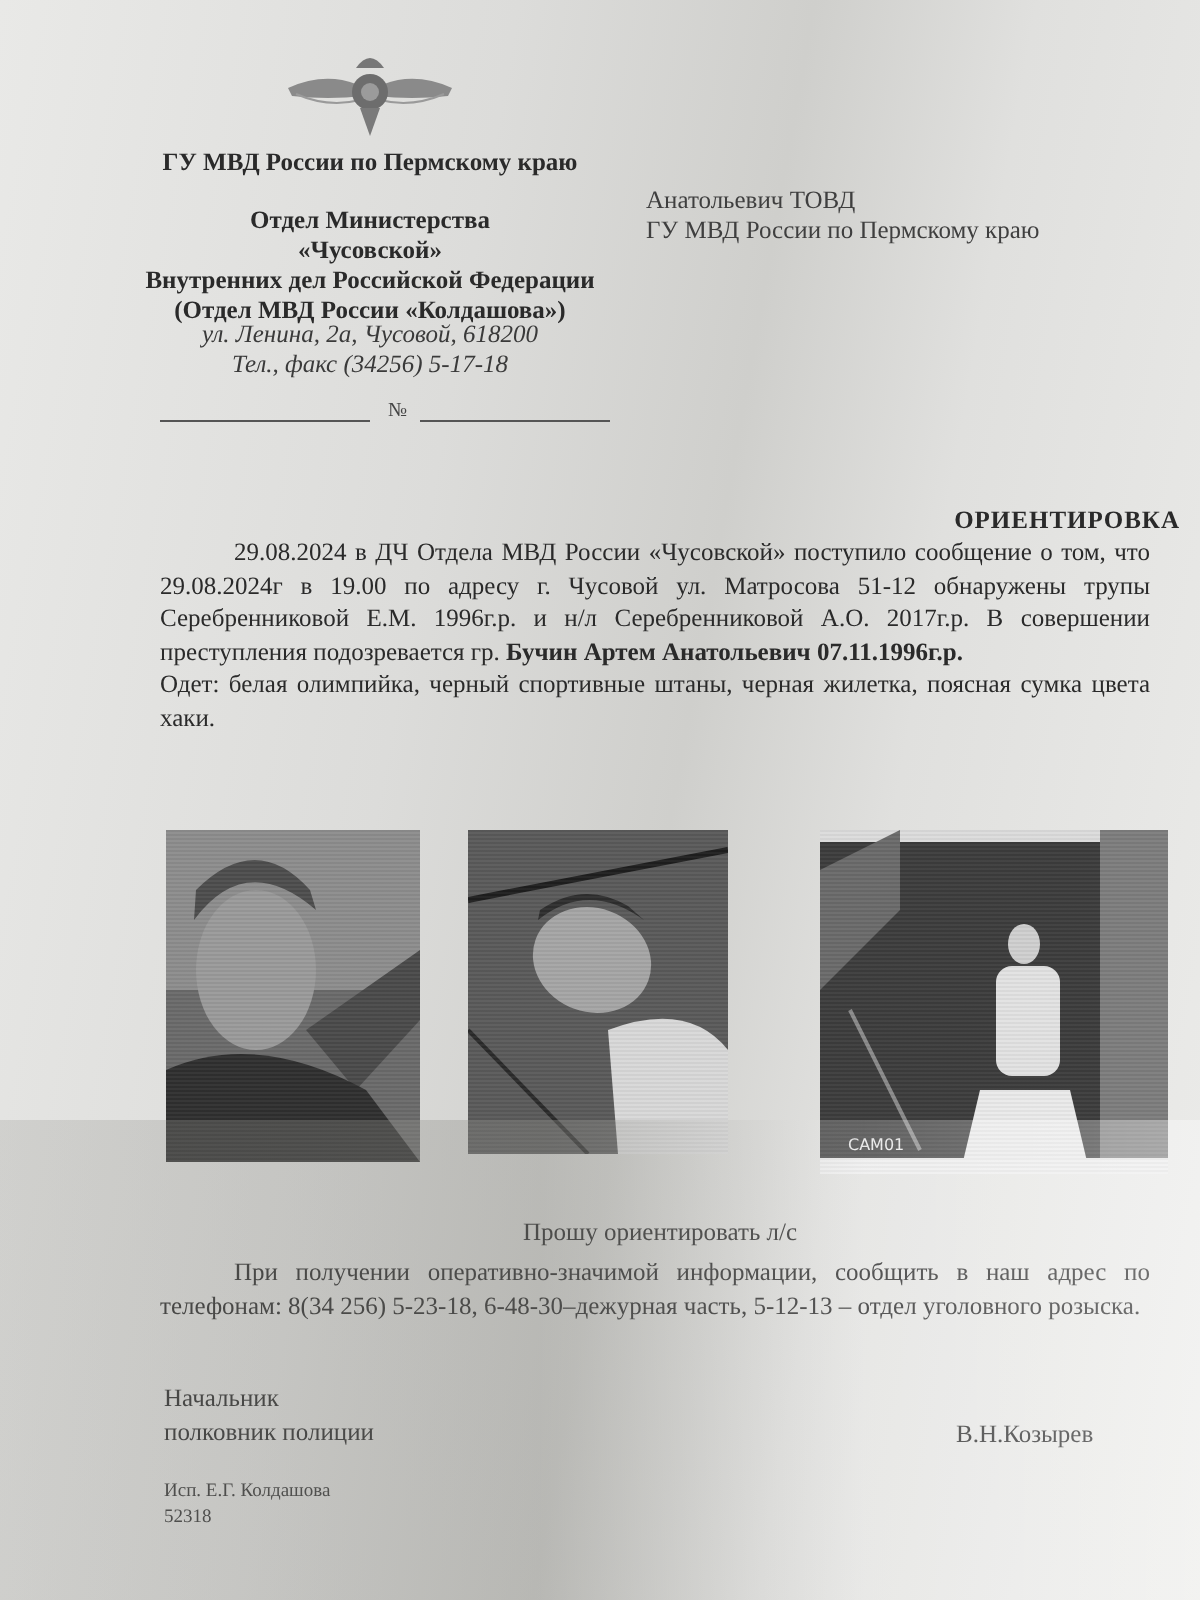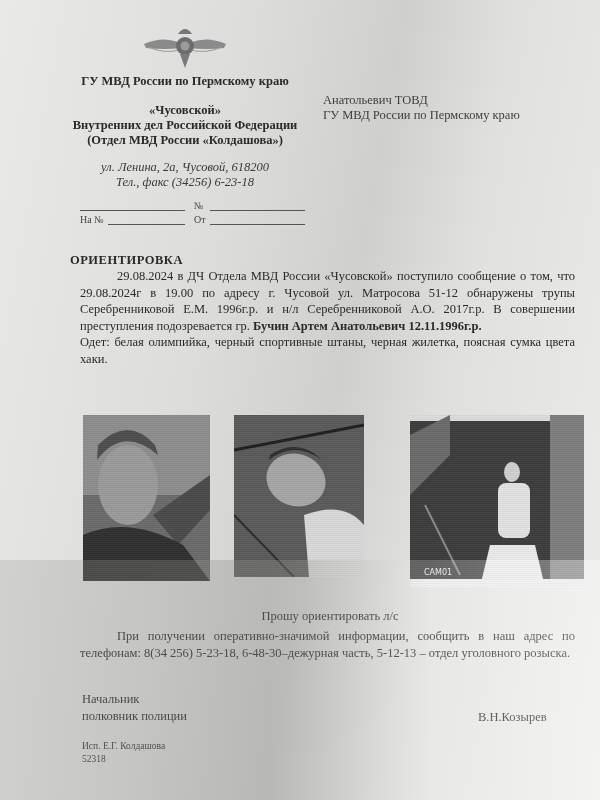--- a/index.html
+++ b/index.html
@@ -21,21 +21,21 @@
   .hdr .line { font-size:12.5px; line-height:15px; }
   .bold { font-weight:bold; }
   .h1 { top:74px; }
   .h2 { top:103px; }
   .h3 { top:160px; }
   .hdr .plain { font-size:12.5px; line-height:15px; color:#3a3a3a;font-style:italic; }
   .recip { left:323px; top:93px; font-size:12.5px; line-height:15px; color:#3f3f3f; }
   .reg { top:200px; left:80px; width:230px; font-size:10px; color:#444; }
   .reg .row { position:relative; height:14px; }
   .reg .ul { position:absolute; border-bottom:1px solid #555; height:10px; }
-  .title { left:70px; width:520px; top:253px; text-align:left; font-size:12.5px; font-weight:bold; letter-spacing:0.5px; }
+  .title { left:70px; width:520px; top:253px; text-align:right; font-size:12.5px; font-weight:bold; letter-spacing:0.5px; }
   .body { left:80px; width:495px; font-size:12.5px; line-height:16.5px; text-align:justify; }
   .p1 { top:268px; }
   .p1 .indent, .p2 .indent { display:inline-block; width:37px; }
   .photo { top:415px; height:166px; background:#3a3a3a; overflow:hidden; }
   .ph1 { left:83px; width:127px; }
   .ph2 { left:234px; width:130px; height:162px; }
   .ph3 { left:410px; width:174px; height:172px; }
   .lines { position:absolute; inset:0; background: repeating-linear-gradient(0deg, rgba(255,255,255,0.04) 0 1px, rgba(0,0,0,0.04) 1px 2px); }
   .center { left:70px; width:520px; top:609px; text-align:center; font-size:12.5px; }
   .p2 { top:628px; }
@@ -57,53 +57,48 @@
     <circle cx="43" cy="24" r="9" fill="#6d6d6d"></circle>
     <circle cx="43" cy="24" r="4.5" fill="#9b9b9b"></circle>
     <path d="M36 12 Q43 2 50 12 Z" fill="#777"></path>
     <path d="M38 32 L43 46 L48 32 Z" fill="#7a7a7a"></path>
   </svg>
 
   <div class="abs hdr h1">
     <div class="line bold">ГУ МВД России по Пермскому краю</div>
   </div>
   <div class="abs hdr h2">
+    <div class="line bold">Отдел Министерства</div>
     <div class="line bold">«Чусовской»</div>
     <div class="line bold">Внутренних дел Российской Федерации</div>
     <div class="line bold">(Отдел МВД России «Колдашова»)</div>
   </div>
   <div class="abs hdr h3">
     <div class="plain">ул. Ленина, 2а, Чусовой, 618200</div>
-    <div class="plain">Тел., факс (34256) 6-23-18</div>
+    <div class="plain">Тел., факс (34256) 5-17-18</div>
   </div>
 
   <div class="abs reg">
     <div class="row">
       <span class="ul" style="left:0;width:105px;"></span>
       <span style="position:absolute;left:114px;top:0;">№</span>
-      <span class="ul" style="left:130px;width:95px;"></span>
-    </div>
-    <div class="row">
-      <span style="position:absolute;left:0;top:0;">На №</span>
-      <span class="ul" style="left:28px;width:77px;"></span>
-      <span style="position:absolute;left:114px;top:0;">От</span>
       <span class="ul" style="left:130px;width:95px;"></span>
     </div>
   </div>
 
   <div class="abs recip">
     <div>Анатольевич ТОВД</div>
     <div>ГУ МВД России по Пермскому краю</div>
   </div>
 
   <div class="abs title">ОРИЕНТИРОВКА</div>
 
   <div class="abs body p1">
     <span class="indent"></span><span>29.08.2024 в ДЧ Отдела МВД России «Чусовской» поступило сообщение о том, что 29.08.2024г в 19.00 по адресу г. Чусовой ул. Матросова 51-12 обнаружены трупы Серебренниковой Е.М. 1996г.р. и н/л Серебренниковой А.О. 2017г.р. В совершении преступления подозревается гр.</span>
-    <b>Бучин Артем Анатольевич 12.11.1996г.р.</b><br>
+    <b>Бучин Артем Анатольевич 07.11.1996г.р.</b><br>
     <span>Одет: белая олимпийка, черный спортивные штаны, черная жилетка, поясная сумка цвета хаки.</span>
   </div>
 
   <div class="abs photo ph1">
     <svg width="127" height="166" viewBox="0 0 127 166">
       <rect width="127" height="166" fill="#6a6a6a"></rect>
       <rect width="127" height="80" fill="#8d8d8d"></rect>
       <path d="M70 100 L127 60 L127 95 L95 130 Z" fill="#4a4a4a"></path>
       <ellipse cx="45" cy="70" rx="30" ry="40" fill="#9a9a9a"></ellipse>
       <path d="M14 45 Q40 10 75 40 L72 30 Q45 0 15 30 Z" fill="#4d4d4d"></path>

